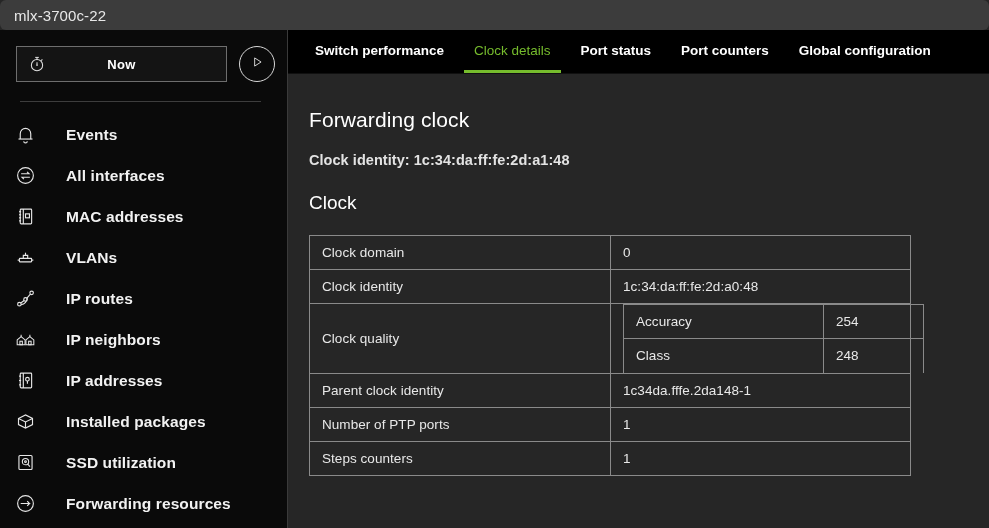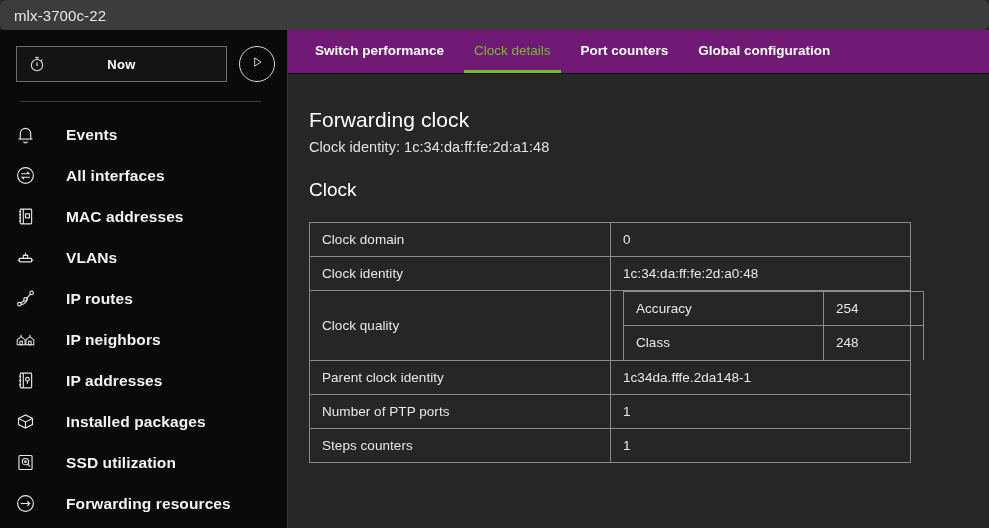--- a/index.html
+++ b/index.html
@@ -113,21 +113,21 @@
   
   .main {
     flex: 1 1 auto;
     background: #262626;
     display: flex;
     flex-direction: column;
     min-width: 0;
   }
   .tabbar {
     height: 44px;
-    background: #701a75;
+    background: #000000;
     display: flex;
     align-items: stretch;
     padding-left: 12px;
     border-bottom: 1px solid #101010;
     flex: 0 0 44px;
   }
   .tab {
     display: flex;
     align-items: center;
     padding: 0 10px;
@@ -152,22 +152,23 @@
   }
   .h1 {
     color: #ffffff;
     font-size: 21px;
     font-weight: normal;
     letter-spacing: .1px;
   }
   .subline {
     color: #e3e3e3;
     font-size: 14.5px;
-    margin-top: 7px;
+    margin-top: 20px;
     letter-spacing: .05px;
+    font-weight: bold;
   }
   .h2 {
     color: #ffffff;
     font-size: 19px;
     font-weight: normal;
     margin-top: 24px;
   }
 
   
   table.clock-table {
@@ -373,20 +374,21 @@
       </div>
 
     </div>
   </div>
 
   <div class="main">
 
     <div class="tabbar">
       <div class="tab">Switch performance</div>
       <div class="tab active">Clock details</div>
+      <div class="tab">Port status</div>
       <div class="tab">Port counters</div>
       <div class="tab">Global configuration</div>
     </div>
 
     <div class="content">
 
       <div class="h1">Forwarding clock</div>
       <div class="subline">Clock identity: 1c:34:da:ff:fe:2d:a1:48</div>
 
       <div class="h2">Clock</div>

